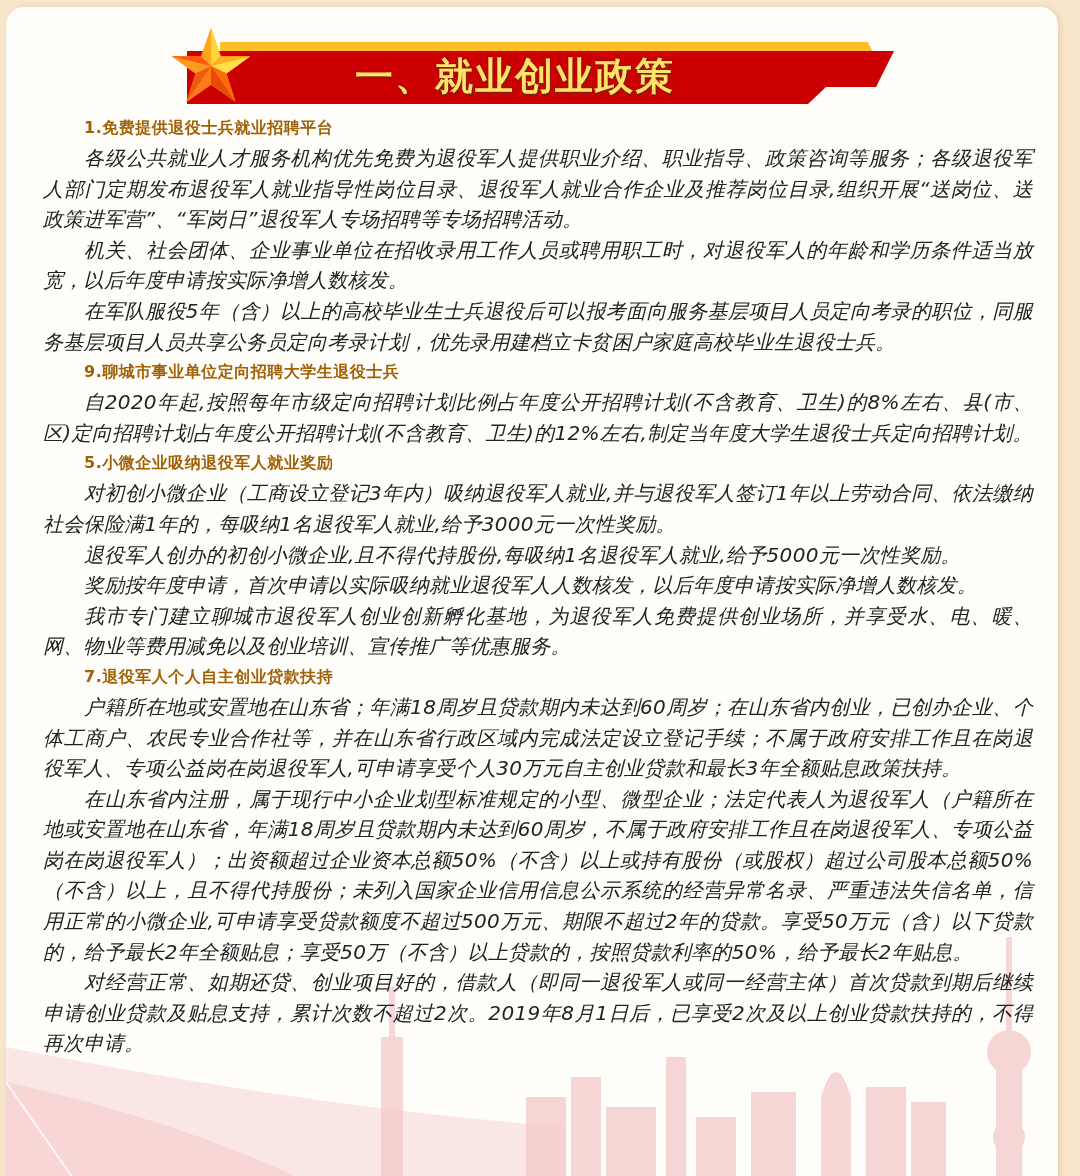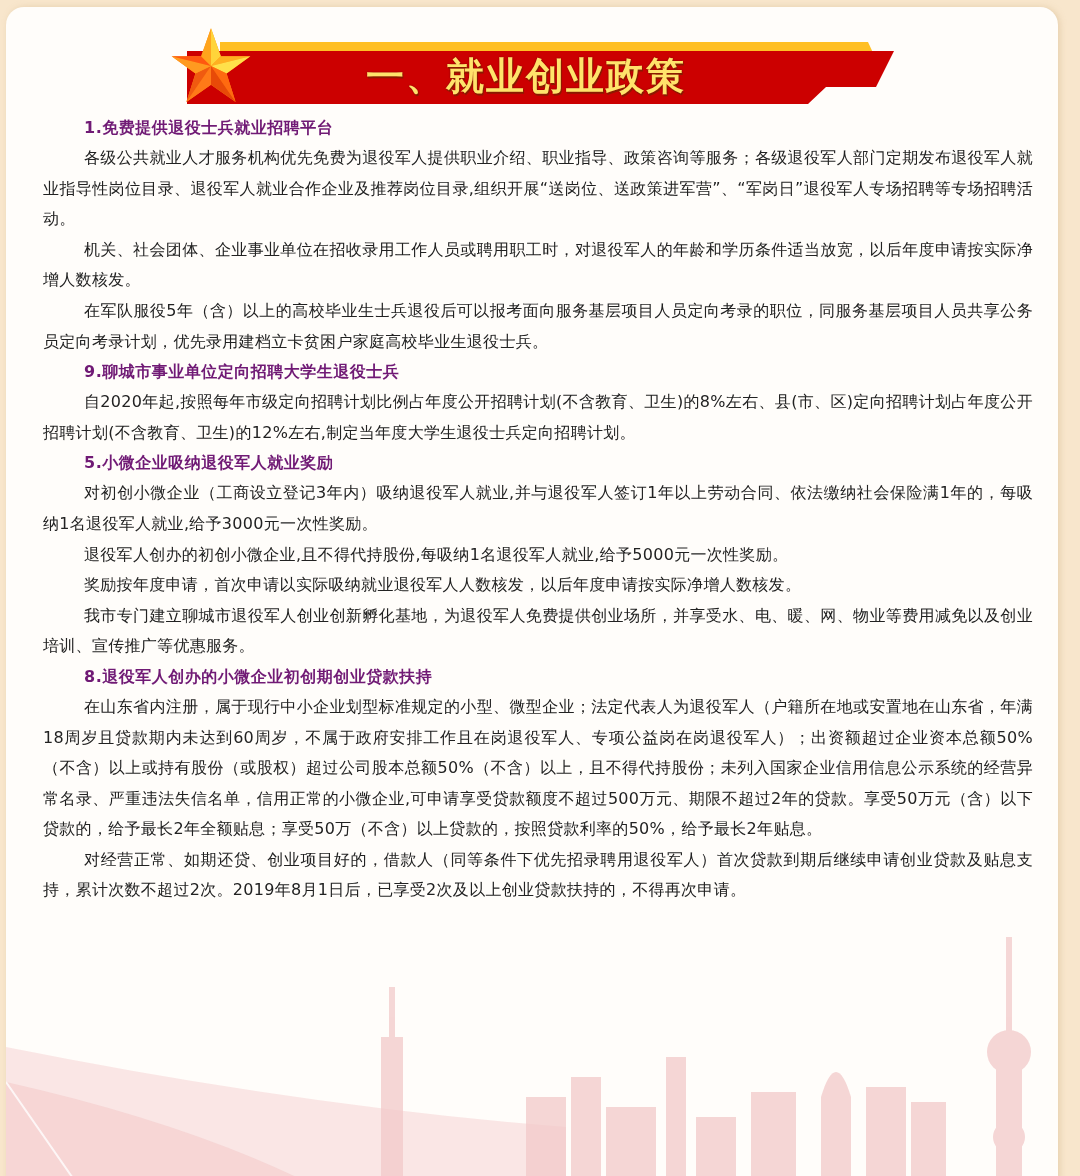--- a/index.html
+++ b/index.html
@@ -12,43 +12,44 @@
   .card {
     position: absolute; left: 6px; top: 7px; width: 1052px; height: 1190px;
     background: #fffdfa;
     border-radius: 18px;
     box-shadow: 2px 0 6px rgba(200,170,120,0.35);
     overflow: hidden;
   }
   .skyline { position: absolute; left: 0; bottom: 0; width: 1052px; height: 320px; }
   .banner { position: absolute; left: 0; top: 0; width: 1052px; height: 110px; }
   .banner-title {
-    position: absolute; left: 360px; top: 44px;
+    position: absolute; left: 349px; top: 44px;
     font-size: 38px; font-weight: bold; letter-spacing: 2px;
     color: #ffe36b;
     text-shadow: 1px 2px 0 #8a1a00, 0 0 2px #7a0000;
     font-family: "DejaVu Sans", sans-serif;
   }
   .content {
     position: absolute; left: 37px; top: 106px; width: 990px;
   }
   .section { margin: 0; }
   .sec-title {
-    color: #701a75; font-weight: bold; font-size: 16px;
+    color: #a16207; font-weight: bold; font-size: 16px;
     line-height: 30px; height: 30px;
     padding-left: 41px;
     letter-spacing: 0.5px;
   }
   .para {
-    font-size: 16px; color: #222;
+    font-size: 20px; color: #222;
     line-height: 30.6px;
     text-indent: 41px;
     text-align: justify;
     margin: 0;
     letter-spacing: 0.3px;
+    font-style: italic;
   }
 </style>
 </head>
 <body>
 
 <div class="card">
 
   <svg class="skyline" viewBox="0 0 1052 320" preserveAspectRatio="none">
     <path d="M0,170 Q300,230 560,250 L560,320 L0,320 Z" fill="#f7d7d7" opacity="0.6"></path>
     <path d="M0,205 Q200,250 330,320 L0,320 Z" fill="#f4c6c6" opacity="0.5"></path>
@@ -118,21 +119,24 @@
       <div class="sec-title">5.小微企业吸纳退役军人就业奖励</div>
       <p class="para">对初创小微企业（工商设立登记3年内）吸纳退役军人就业,并与退役军人签订1年以上劳动合同、依法缴纳社会保险满1年的，每吸纳1名退役军人就业,给予3000元一次性奖励。</p>
       <p class="para">退役军人创办的初创小微企业,且不得代持股份,每吸纳1名退役军人就业,给予5000元一次性奖励。</p>
       <p class="para">奖励按年度申请，首次申请以实际吸纳就业退役军人人数核发，以后年度申请按实际净增人数核发。</p>
     </div>
 
     <div class="section">
       <p class="para">我市专门建立聊城市退役军人创业创新孵化基地，为退役军人免费提供创业场所，并享受水、电、暖、网、物业等费用减免以及创业培训、宣传推广等优惠服务。</p>
     </div>
 
+    <div class="section">
+      <div class="sec-title">7.退役军人个人自主创业贷款扶持</div>
+      <p class="para">户籍所在地或安置地在山东省；年满18周岁且贷款期内未达到60周岁；在山东省内创业，已创办企业、个体工商户、农民专业合作社等，并在山东省行政区域内完成法定设立登记手续；不属于政府安排工作且在岗退役军人、专项公益岗在岗退役军人,可申请享受个人30万元自主创业贷款和最长3年全额贴息政策扶持。</p>
+    </div>
 
     <div class="section">
-      <div class="sec-title">8.退役军人创办的小微企业初创期创业贷款扶持</div>
       <p class="para">在山东省内注册，属于现行中小企业划型标准规定的小型、微型企业；法定代表人为退役军人（户籍所在地或安置地在山东省，年满18周岁且贷款期内未达到60周岁，不属于政府安排工作且在岗退役军人、专项公益岗在岗退役军人）；出资额超过企业资本总额50%（不含）以上或持有股份（或股权）超过公司股本总额50%（不含）以上，且不得代持股份；未列入国家企业信用信息公示系统的经营异常名录、严重违法失信名单，信用正常的小微企业,可申请享受贷款额度不超过500万元、期限不超过2年的贷款。享受50万元（含）以下贷款的，给予最长2年全额贴息；享受50万（不含）以上贷款的，按照贷款利率的50%，给予最长2年贴息。</p>
-      <p class="para">对经营正常、如期还贷、创业项目好的，借款人（同等条件下优先招录聘用退役军人）首次贷款到期后继续申请创业贷款及贴息支持，累计次数不超过2次。2019年8月1日后，已享受2次及以上创业贷款扶持的，不得再次申请。</p>
+      <p class="para">对经营正常、如期还贷、创业项目好的，借款人（即同一退役军人或同一经营主体）首次贷款到期后继续申请创业贷款及贴息支持，累计次数不超过2次。2019年8月1日后，已享受2次及以上创业贷款扶持的，不得再次申请。</p>
     </div>
 
   </div>
 </div>
 
 </body></html>

